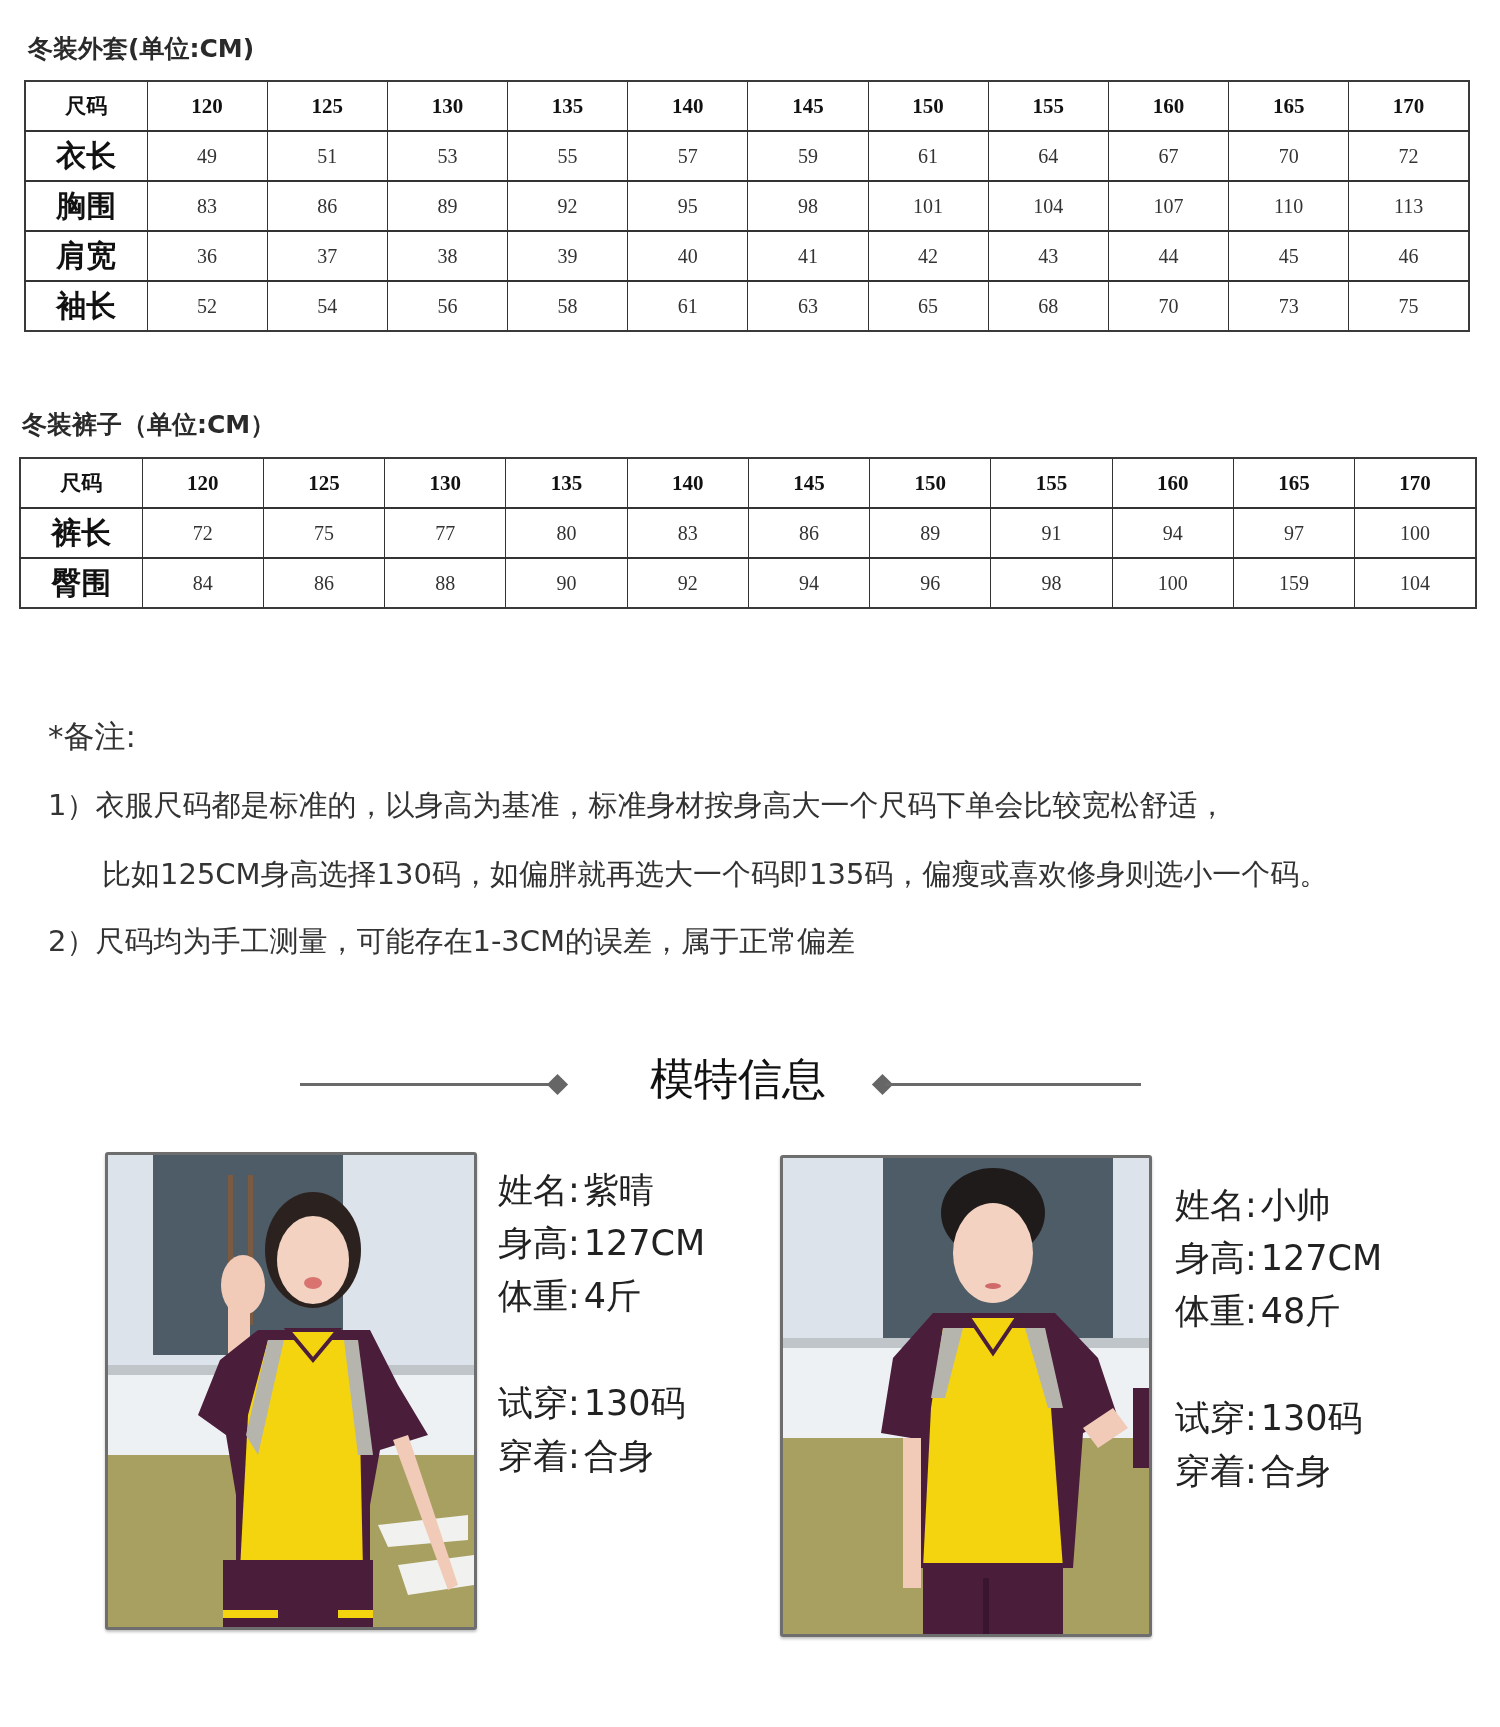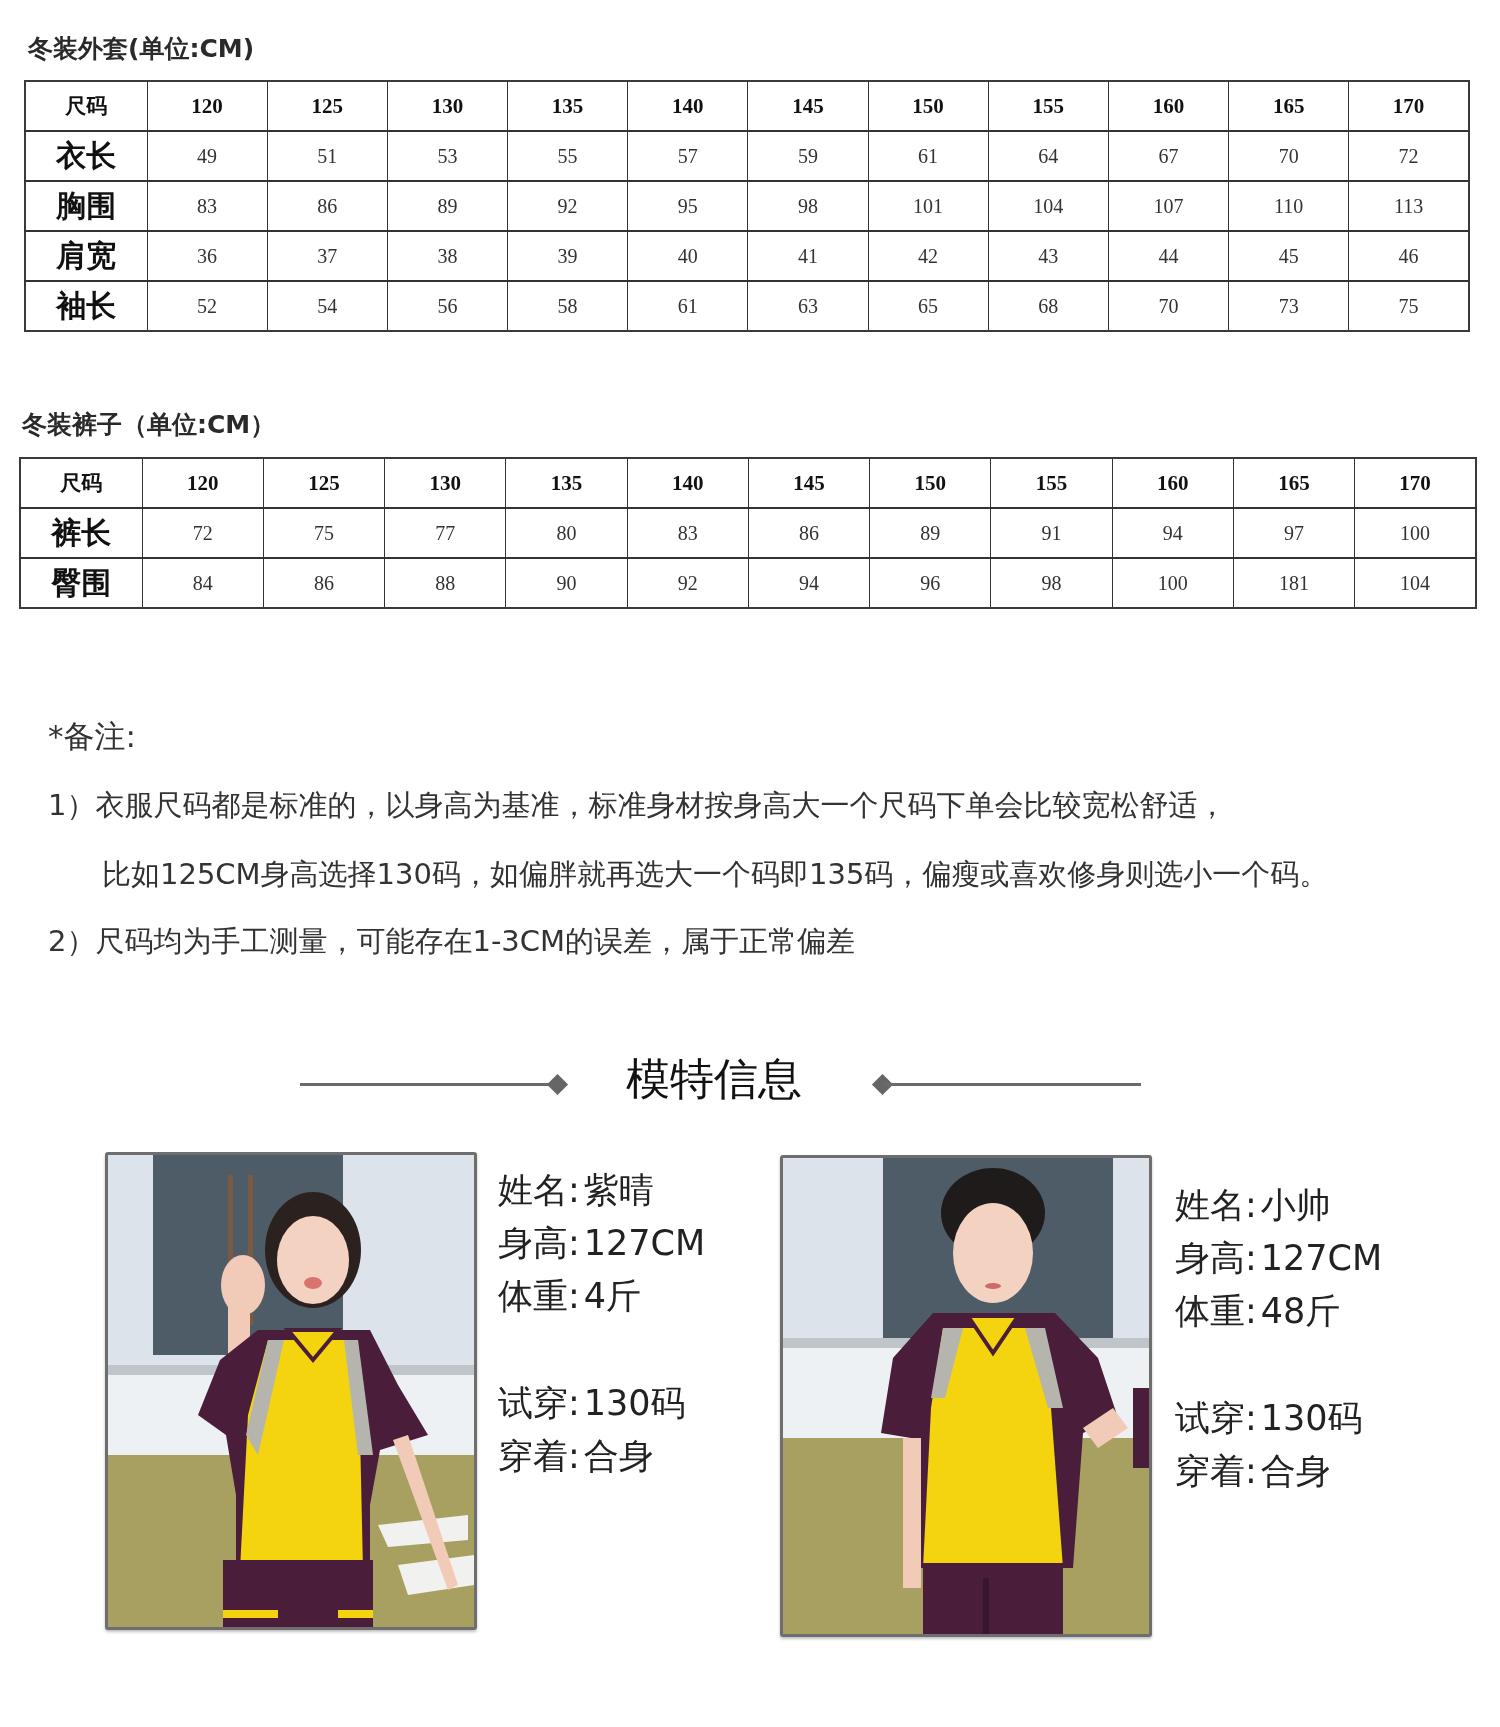--- a/index.html
+++ b/index.html
@@ -20,21 +20,21 @@
   table.size tr + tr td { border-top-width: 2.5px; }
 
   .notes { position: absolute; left: 48px; font-family: "DejaVu Sans", sans-serif;
            color: #333; font-size: 29px; }
   .note-line { position: absolute; white-space: nowrap; }
 
   .sec-line { position: absolute; height: 3px; background: #6a6a6a; }
   .diamond { position: absolute; width: 15px; height: 15px; background: #666;
              transform: rotate(45deg); }
   .sec-title { position: absolute; font-family: "DejaVu Sans", sans-serif; font-size: 44px;
-               color: #111; white-space: nowrap; }
+               color: #111; white-space: nowrap; margin-left: 24px; }
 
   .photo { position: absolute; border: 3px solid #6e6e6e; border-radius: 3px;
            box-shadow: 0 2px 3px rgba(0,0,0,0.25); overflow: hidden; background: #cfd8dc; }
   .info { position: absolute; font-family: "DejaVu Sans", sans-serif; font-size: 35px;
           color: #222; white-space: nowrap; }
   .info .row { position: absolute; left: 0; }
   .info .k { display: inline-block; }
   .info .v { display: inline-block; margin-left: 4px; }
 </style>
 </head>
@@ -159,21 +159,21 @@
       <td class="lbl">臀围</td>
       <td>84</td>
       <td>86</td>
       <td>88</td>
       <td>90</td>
       <td>92</td>
       <td>94</td>
       <td>96</td>
       <td>98</td>
       <td>100</td>
-      <td>181</td>
+      <td>159</td>
       <td>104</td>
     </tr>
   </tbody>
 </table>
 
 <div class="notes" style="top:0; left:0;">
   <div class="note-line" style="left:48px; top:716px; font-size:31px;">*备注:</div>
   <div class="note-line" style="left:48px; top:786px;">1）衣服尺码都是标准的，以身高为基准，标准身材按身高大一个尺码下单会比较宽松舒适，</div>
   <div class="note-line" style="left:102px; top:855px;">比如125CM身高选择130码，如偏胖就再选大一个码即135码，偏瘦或喜欢修身则选小一个码。</div>
   <div class="note-line" style="left:48px; top:922px;">2）尺码均为手工测量，可能存在1-3CM的误差，属于正常偏差</div>

